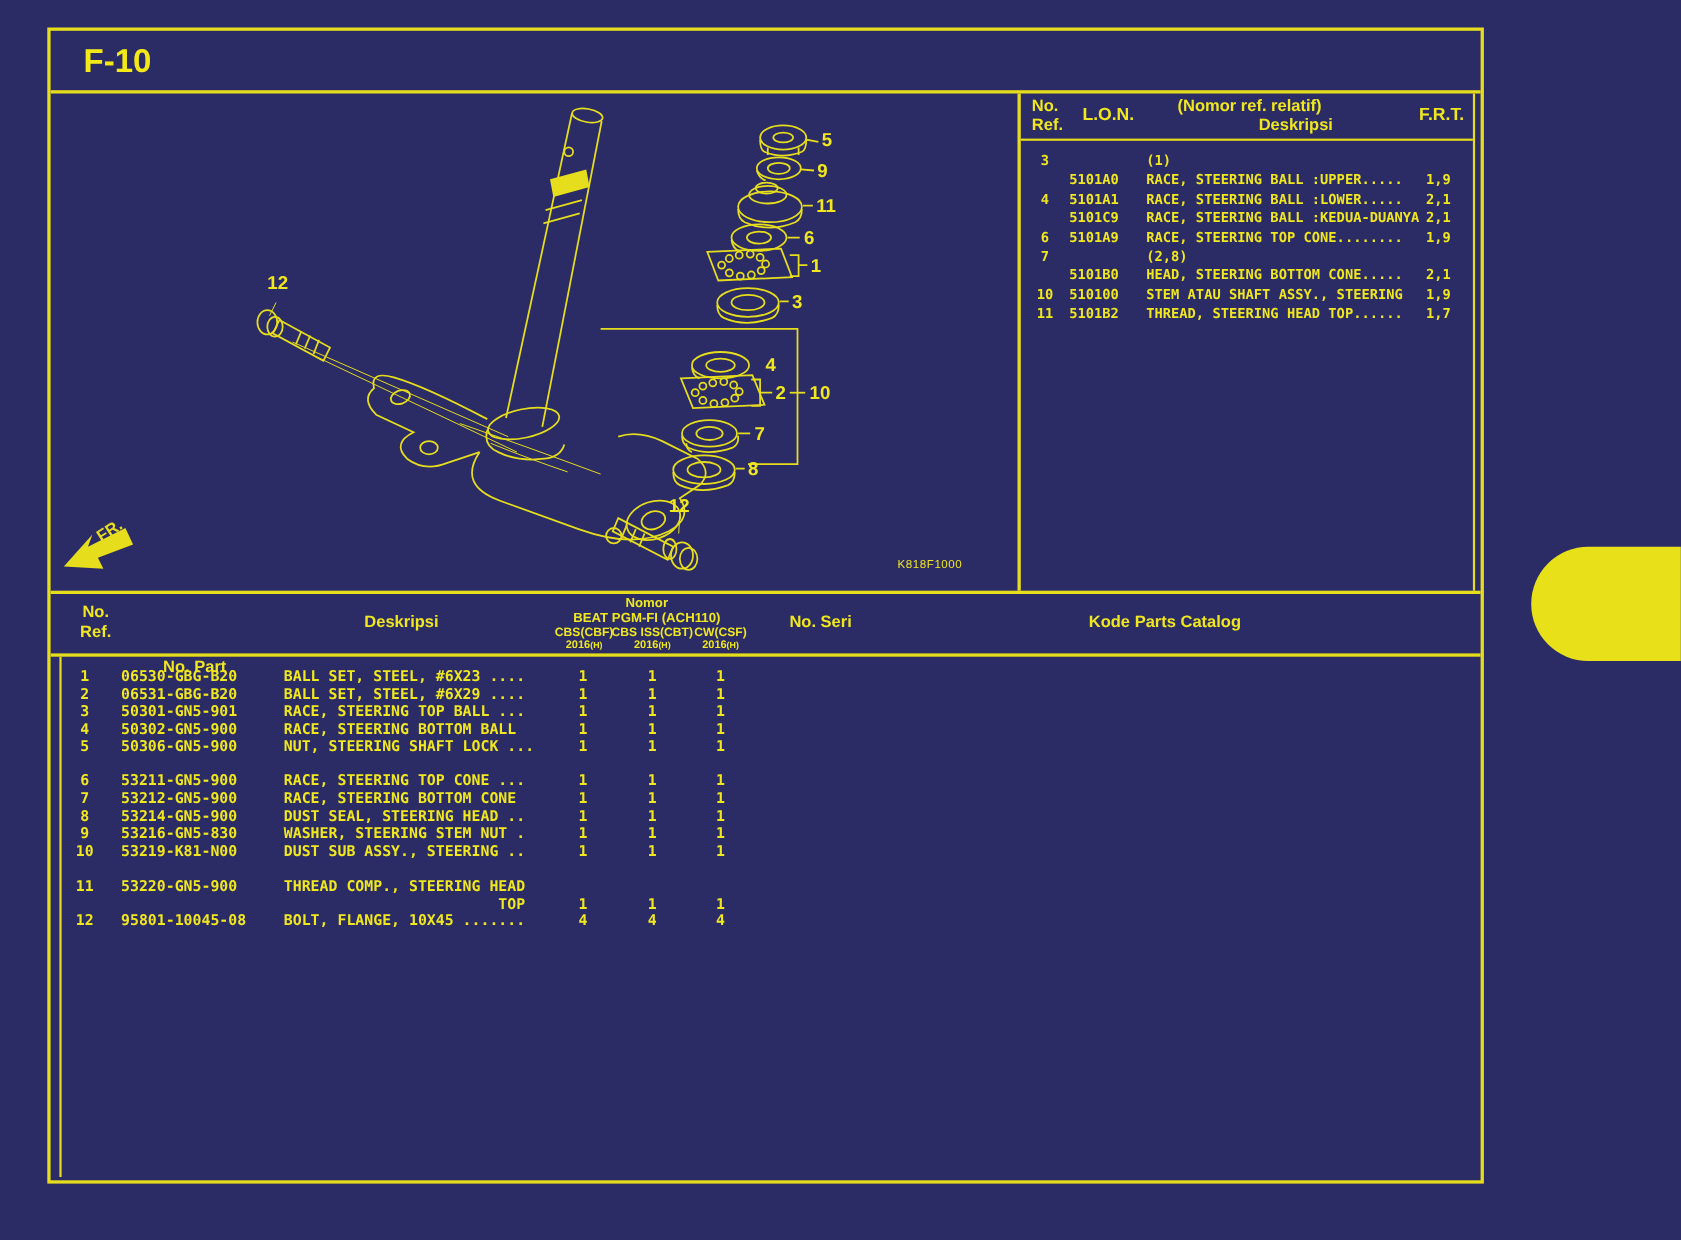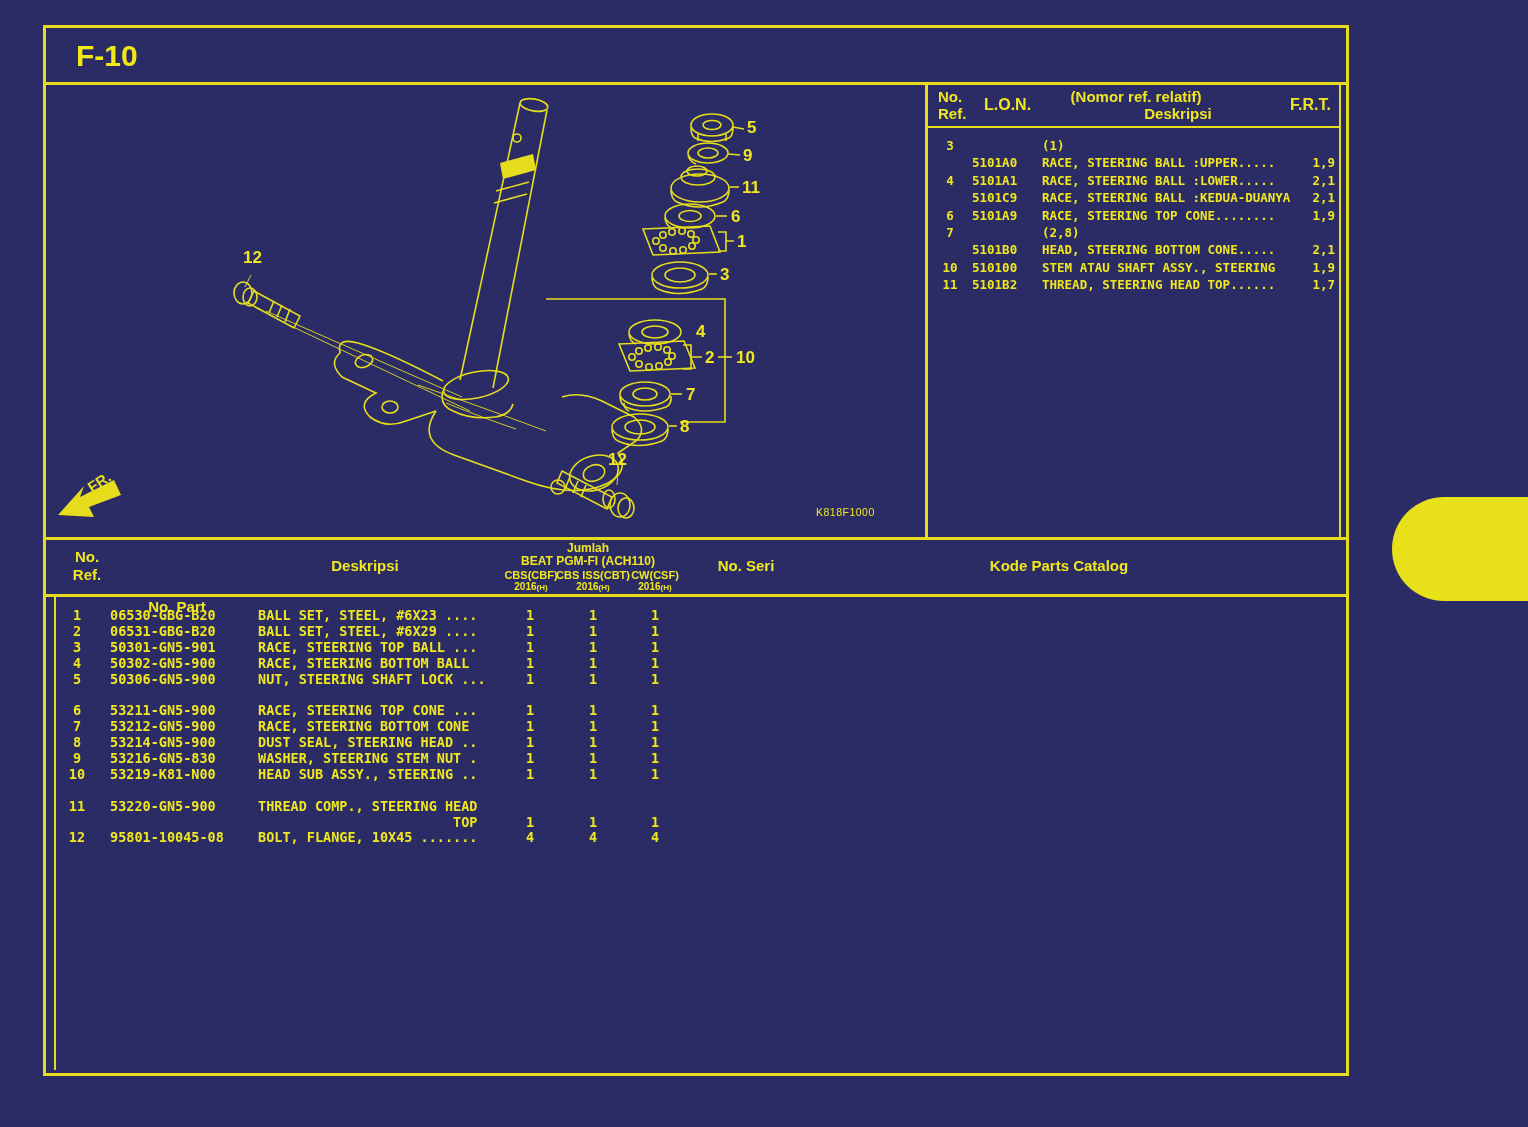--- a/index.html
+++ b/index.html
@@ -30,21 +30,21 @@
   .ref-head{position:absolute;left:0;top:0;right:0;height:43px;border-bottom:2px solid var(--line);box-sizing:border-box;font-size:15px;font-weight:bold;}
   .ref-head .h-noref{position:absolute;left:10px;top:3px;line-height:17px;}
   .ref-head .h-lon{position:absolute;left:56px;top:11px;font-size:16px;}
   .ref-head .h-nomor{position:absolute;left:108px;top:3px;width:200px;text-align:center;}
   .ref-head .h-desk{position:absolute;left:150px;top:20px;width:200px;text-align:center;}
   .ref-head .h-frt{position:absolute;right:8px;top:11px;font-size:16px;}
   .ref-rows{position:absolute;left:0;top:52px;right:0;
     font-family:"DejaVu Sans Mono",monospace;font-weight:bold;font-size:12.5px;}
   .rrow{display:grid;grid-template-columns:44px 70px 1fr 44px;line-height:17.4px;height:17.4px;white-space:pre;}
   .rrow .c-ref{text-align:center;}
-  .rrow .c-frt{text-align:right;padding-right:4px;}
+  .rrow .c-frt{text-align:right;padding-right:20px;}
   
   .parts-head{position:absolute;left:0;top:509px;width:100%;height:60px;border-top:3px solid var(--line);border-bottom:3px solid var(--line);box-sizing:border-box;font-weight:bold;}
   .ph{position:absolute;font-size:15px;}
   .ph-noref{left:14px;top:8px;width:54px;text-align:center;line-height:18px;}
   .ph-part{left:81px;top:17px;width:100px;text-align:center;margin-top:41px;}
   .ph-desk{left:259px;top:17px;width:120px;text-align:center;}
   .ph-jumlah{left:442px;top:1px;width:200px;text-align:center;font-size:12px;}
   .ph-model{left:442px;top:14px;width:200px;text-align:center;font-size:12px;}
   .ph-sub{top:29px;width:80px;text-align:center;font-size:11px;}
   .ph-year{top:41px;width:80px;text-align:center;font-size:10px;}
@@ -321,21 +321,21 @@
       </div>
   </div>
 
   <div class="parts-head">
     <div class="ph ph-noref">
       <div>No.</div>
       <div>Ref.</div>
     </div>
     <div class="ph ph-part">No. Part</div>
     <div class="ph ph-desk">Deskripsi</div>
-    <div class="ph ph-jumlah">Jumlah</div>
+    <div class="ph ph-jumlah">Nomor</div>
     <div class="ph ph-model">BEAT PGM-FI (ACH110)</div>
     <div class="ph ph-sub" style="left:445px;">CBS(CBF)</div>
     <div class="ph ph-sub" style="left:507px;">CBS ISS(CBT)</div>
     <div class="ph ph-sub" style="left:569px;">CW(CSF)</div>
     <div class="ph ph-year" style="left:445px;"><span>2016</span><span class="sub">(H)</span></div>
     <div class="ph ph-year" style="left:507px;"><span>2016</span><span class="sub">(H)</span></div>
     <div class="ph ph-year" style="left:569px;"><span>2016</span><span class="sub">(H)</span></div>
     <div class="ph ph-seri">No. Seri</div>
     <div class="ph ph-kode">Kode Parts Catalog</div>
   </div>
@@ -452,21 +452,21 @@
           <span class="c-q">1</span>
           <span class="c-q">1</span>
           <span class="c-q">1</span>
         </div>
 
         <div class="prow">
           <span class="c-ref">10</span>
           <span class="c-sp"></span>
           <span class="c-part">53219-K81-N00</span>
           <span class="c-sp"></span>
-          <span class="c-desc">HEAD SUB ASSY., STEERING ..</span>
+          <span class="c-desc">DUST SUB ASSY., STEERING ..</span>
           <span class="c-q">1</span>
           <span class="c-q">1</span>
           <span class="c-q">1</span>
         </div>
 
         <div class="prow">
           <span class="c-ref"></span>
           <span class="c-sp"></span>
           <span class="c-part"></span>
           <span class="c-sp"></span>

